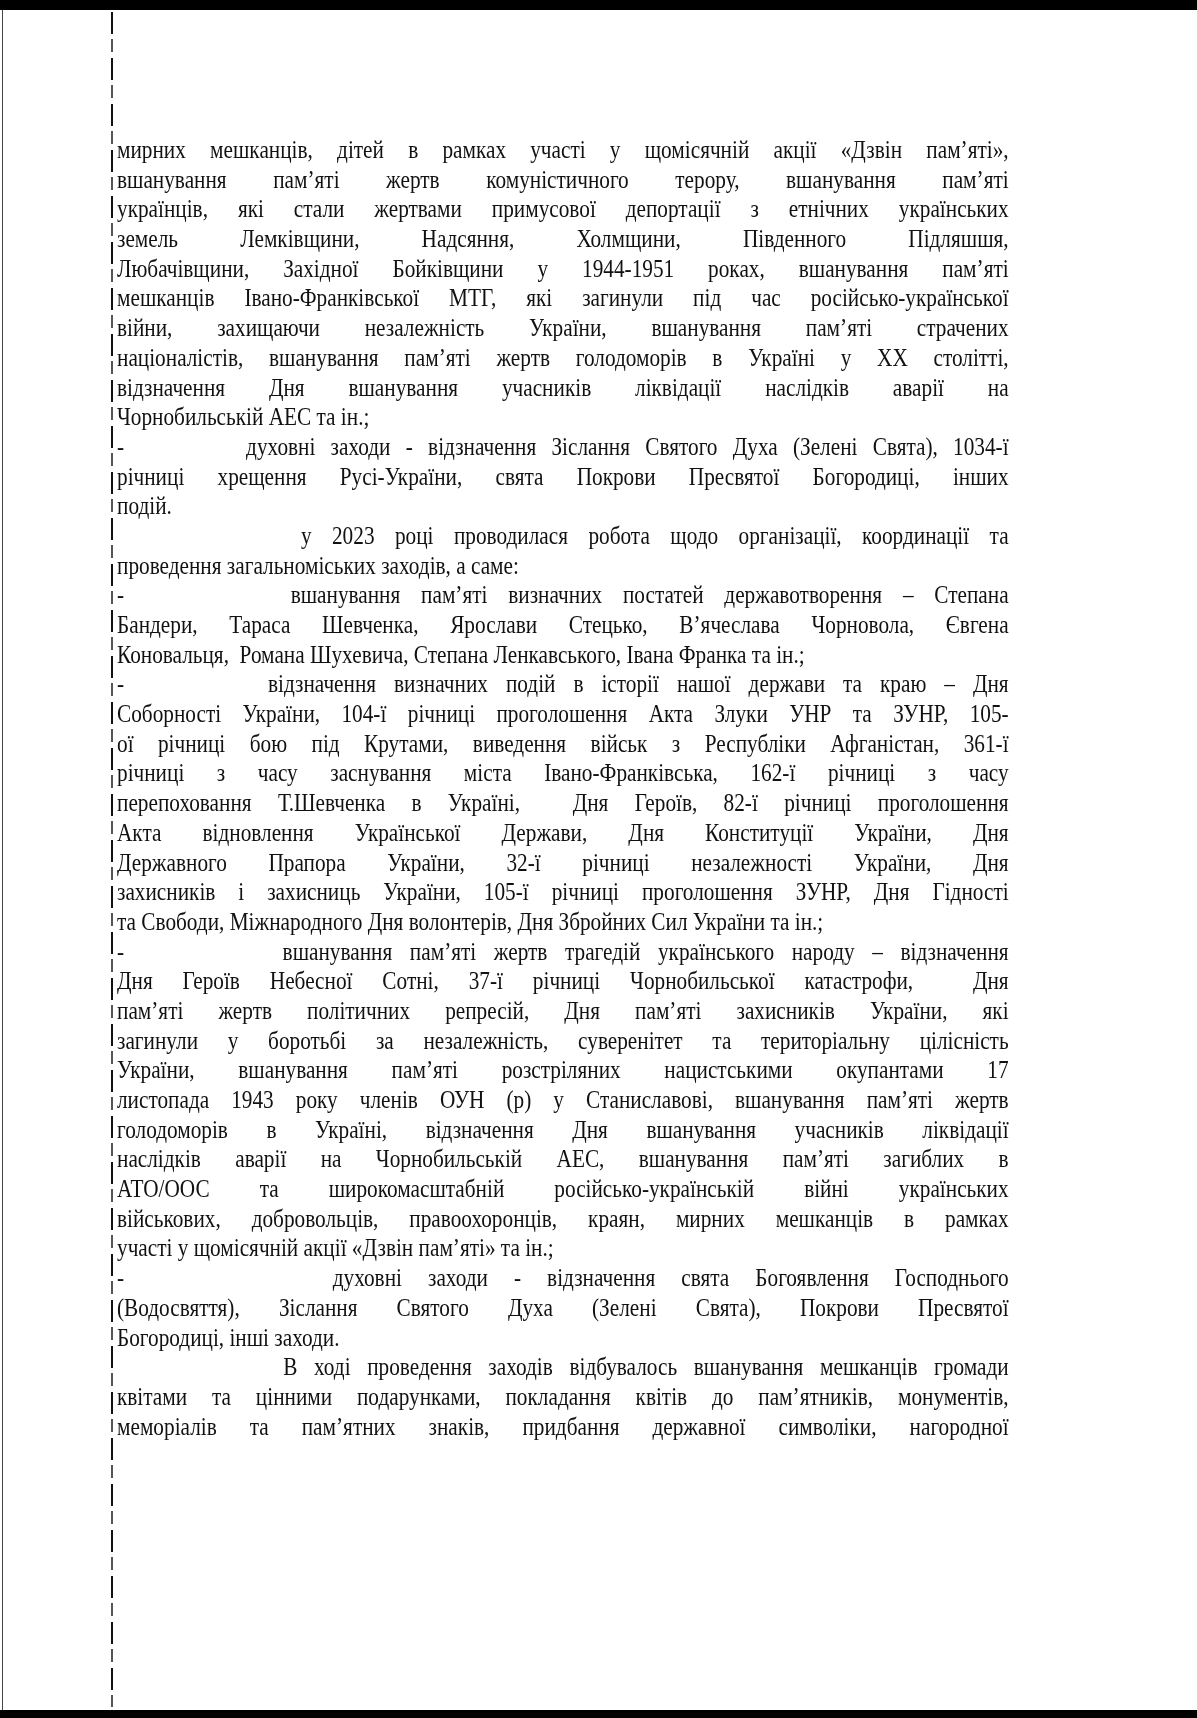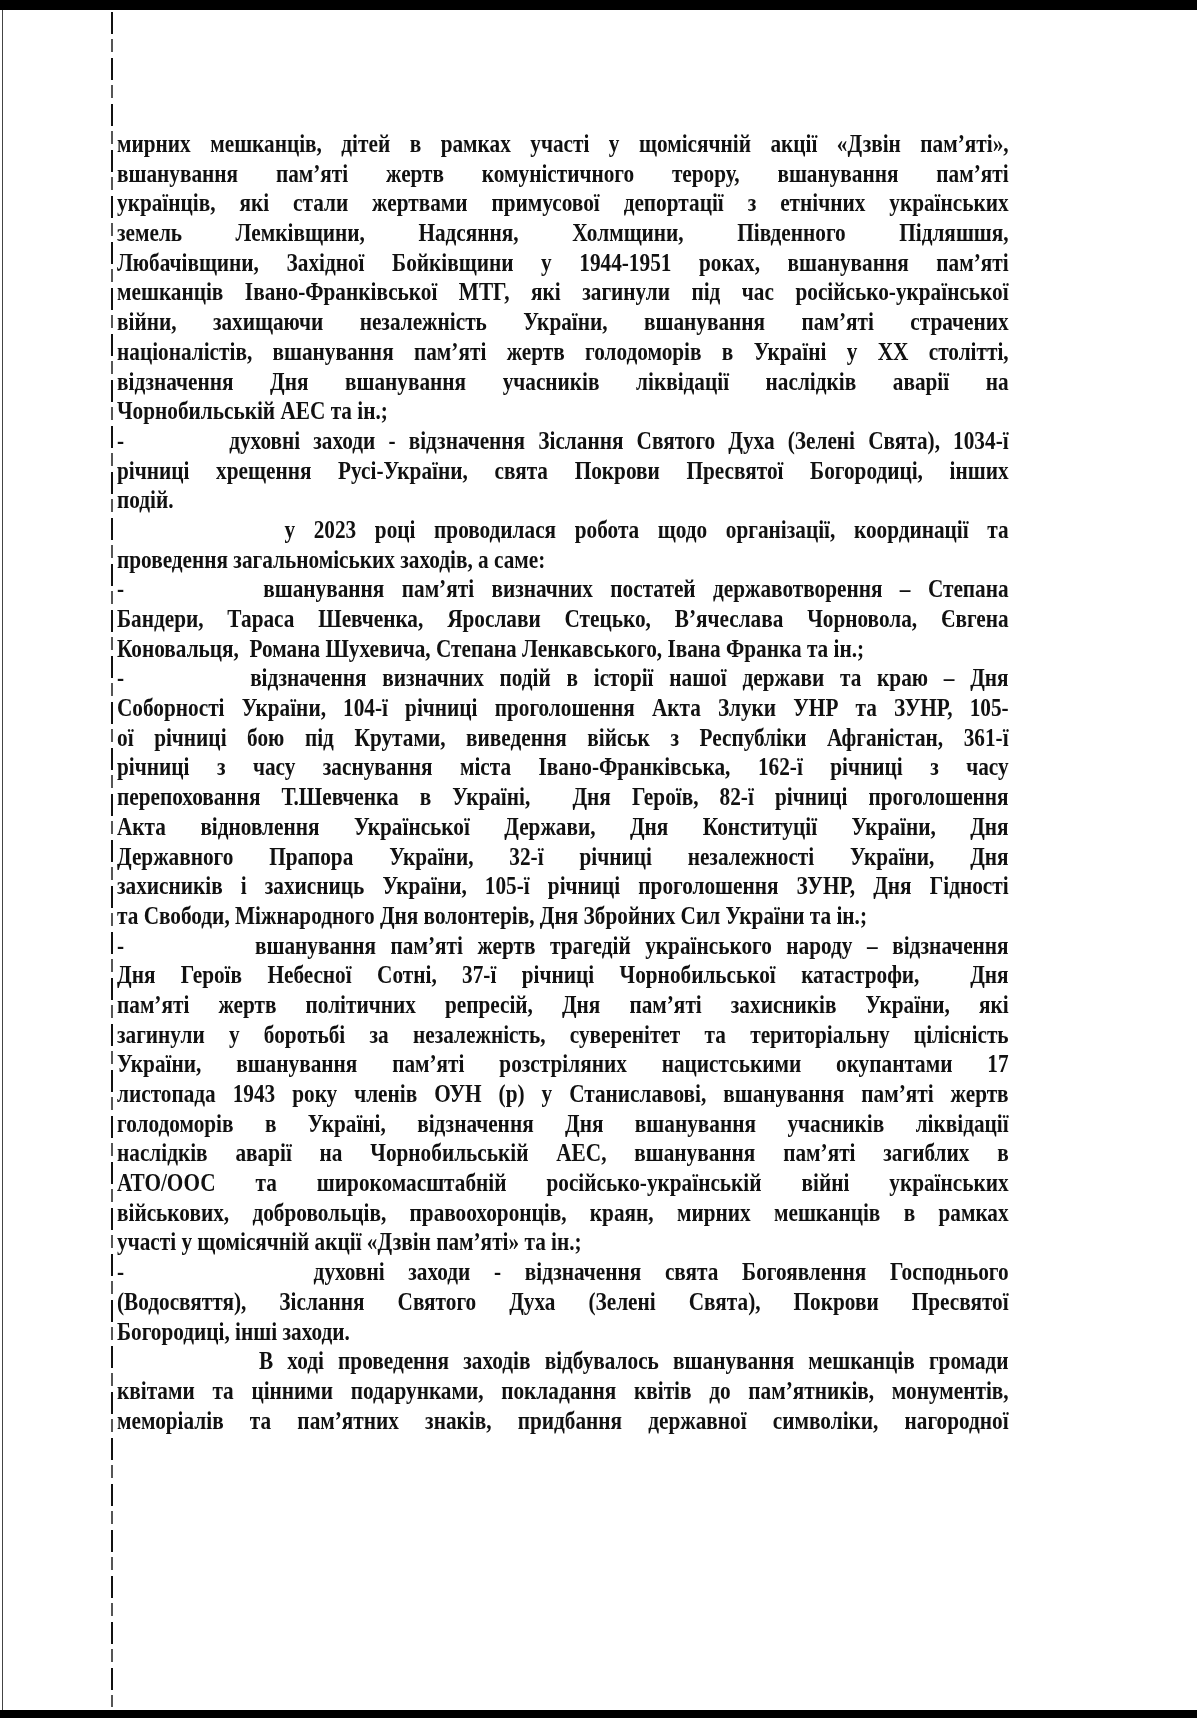--- a/index.html
+++ b/index.html
@@ -2,21 +2,21 @@
 <html><head>
 <meta charset="utf-8">
 <style>
   html, body { margin: 0; padding: 0; background: #ffffff; }
   body { width: 1197px; height: 1718px; position: relative; overflow: hidden; }
   .top-bar { position: absolute; left: 0; top: 0; width: 1197px; height: 10px; background: #000; }
   .bottom-bar { position: absolute; left: 0; top: 1710px; width: 1197px; height: 8px; background: #000; }
   .edge-line { position: absolute; left: 2px; top: 10px; width: 1px; height: 1700px; background: #444; }
   .scan-line { position: absolute; left: 111px; top: 12px; width: 2px; height: 1695px;
     background: repeating-linear-gradient(to bottom, #111 0, #111 22px, transparent 22px, transparent 27px, #555 27px, #555 40px, transparent 40px, transparent 46px); }
-  .page { position: absolute; left: 117px; top: 129px; width: 1000px; font-weight: bold; }
+  .page { position: absolute; left: 117px; top: 135px; width: 1000px; }
   .line {
     display: block;
     white-space: nowrap;
     font-family: "Liberation Serif", serif;
     font-size: 26px;
     line-height: 29.7px;
     height: 29.7px;
     color: #111;
     transform-origin: left center;
     width: 1090px;

